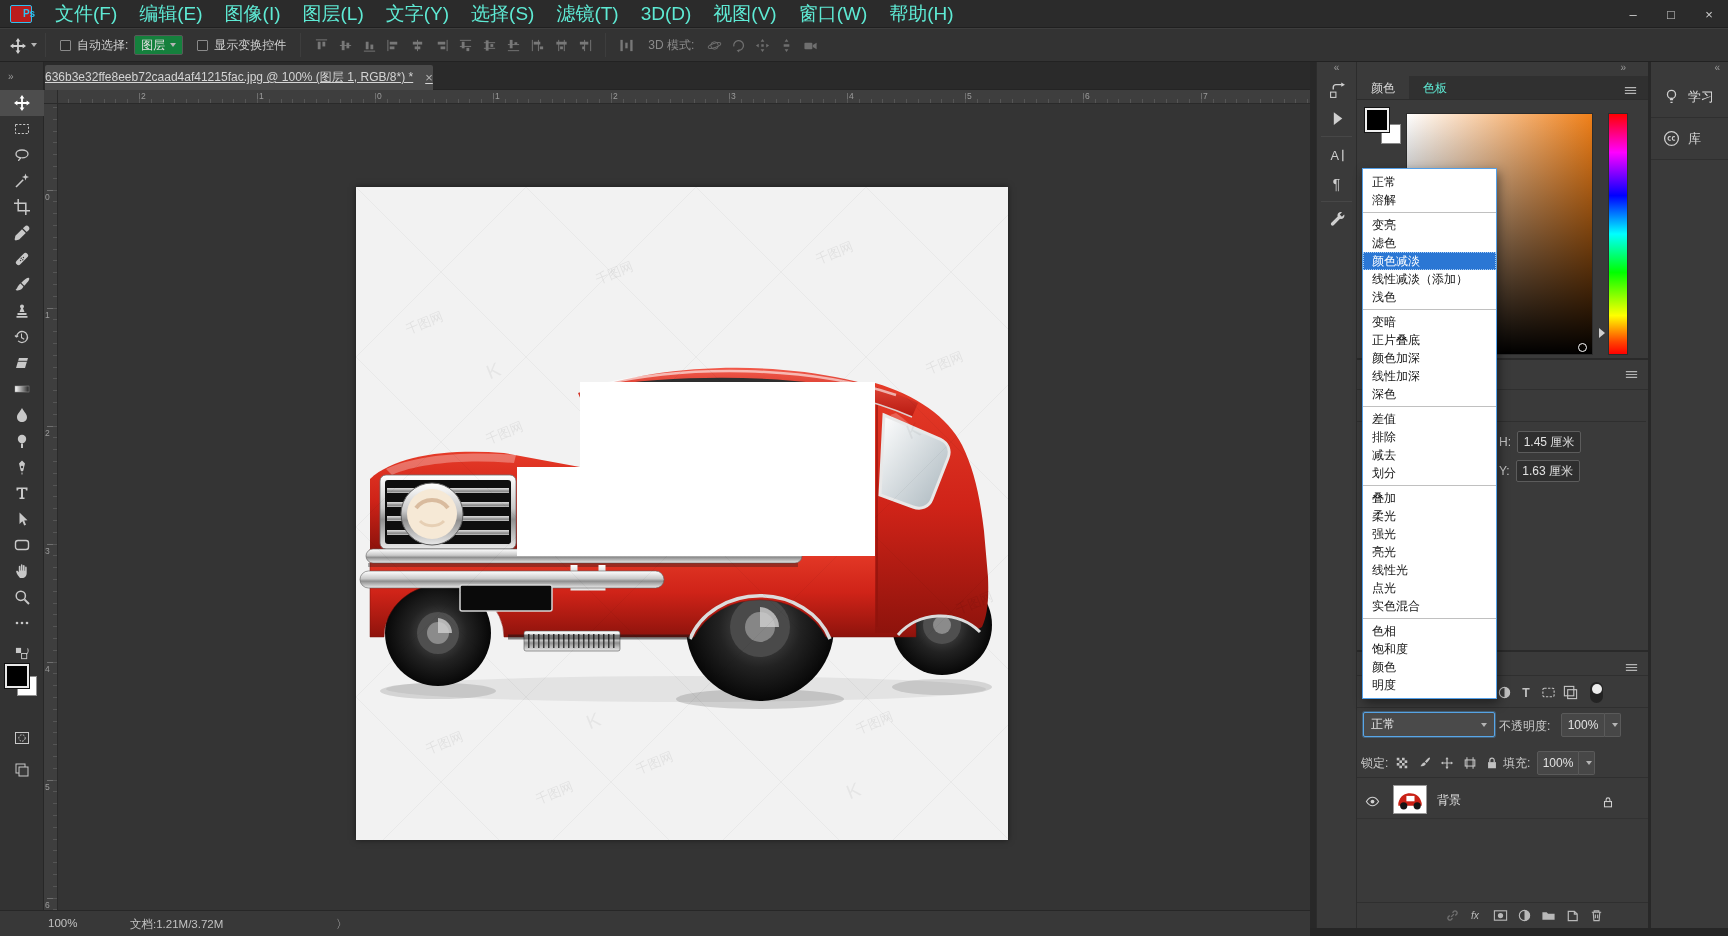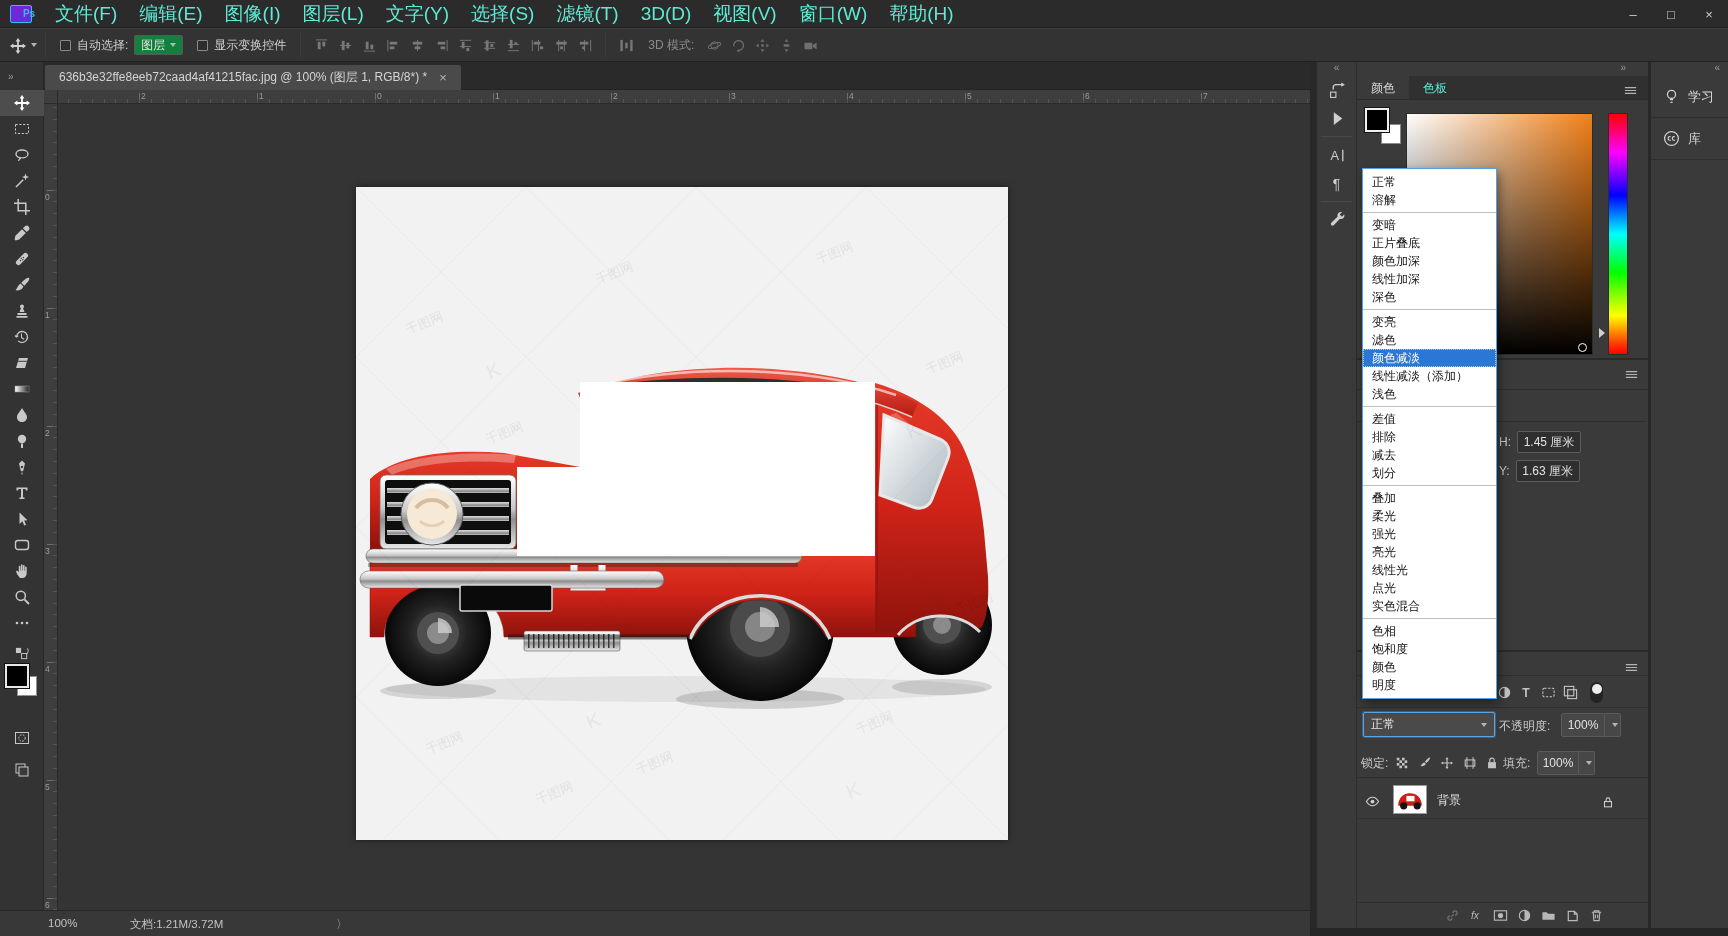--- a/index.html
+++ b/index.html
@@ -3,42 +3,42 @@
 <meta charset="utf-8">
 <style>
   html,body{margin:0;padding:0;background:#1e1e1e;}
   *{box-sizing:border-box;font-family:"Liberation Sans","DejaVu Sans",sans-serif;}
   .app{position:relative;width:1728px;height:936px;background:#323232;overflow:hidden;color:#d6d6d6;-webkit-user-select:none;user-select:none;}
   .ic{display:inline-block;vertical-align:middle;}
   svg.ic{width:16px;height:16px;}
 
   
   .menubar{position:absolute;left:0;top:0;width:1728px;height:28px;background:#2b2b2b;display:flex;align-items:center;border-bottom:1px solid #202020;}
-  .ps-logo{width:22px;height:18px;margin-left:10px;background:#6d28d9;border:1px solid #2ec0f0;border-radius:2px;color:#2ec0f0;font-size:10px;font-weight:bold;display:flex;align-items:center;justify-content:center;padding-left:16px;}
+  .ps-logo{width:22px;height:18px;margin-left:10px;background:#b91c1c;border:1px solid #2ec0f0;border-radius:2px;color:#2ec0f0;font-size:10px;font-weight:bold;display:flex;align-items:center;justify-content:center;padding-left:16px;}
   .menus{display:flex;margin-left:12px;}
   .menu-item{padding:0 11px;font-size:19px;line-height:28px;color:#5eead4;cursor:default;}
   .win-controls{position:absolute;right:0;top:0;height:28px;display:flex;}
   .winbtn{width:38px;height:28px;display:flex;align-items:center;justify-content:center;color:#cfcfcf;font-size:13px;}
 
   
   .optionsbar{position:absolute;left:0;top:28px;width:1728px;height:34px;background:#333333;border-top:1px solid #3e3e3e;border-bottom:1px solid #222222;display:flex;align-items:center;}
   .opt-sep{width:1px;height:24px;background:#262626;border-right:1px solid #3d3d3d;margin:0 8px;}
   .opt-tool{display:flex;align-items:center;margin-left:10px;color:#d0d0d0;}
   .caret{display:inline-block;width:0;height:0;border-left:3.5px solid transparent;border-right:3.5px solid transparent;border-top:4px solid #b5b5b5;margin-left:5px;}
   .opt-check{display:flex;align-items:center;font-size:12px;color:#cfcfcf;margin:0 6px;}
   .cb{width:11px;height:11px;border:1px solid #8a8a8a;background:#2d2d2d;border-radius:1px;margin-right:6px;}
   .opt-select{display:flex;align-items:center;height:20px;background:#15803d;border:1px solid #585858;border-radius:2px;padding:0 6px;font-size:12px;color:#e0e0e0;margin-right:8px;}
   .icon-row{display:flex;align-items:center;}
   .icon-row .ic,.opt-ic{width:15px;height:15px;color:#787878;margin:0 4.5px;}
   .opt-label{font-size:12px;color:#8a8a8a;margin:0 8px 0 10px;}
   .g3d .ic{color:#6f6f6f;}
 
   
   .tabbar{position:absolute;left:44px;top:62px;width:1266px;height:28px;background:#2a2a2a;border-bottom:1px solid #242424;}
-  .doctab{position:absolute;left:1px;top:3px;height:25px;background:#4a4a4a;display:flex;align-items:center;padding:0 14px;border-radius:2px 2px 0 0;}
+  .doctab{position:absolute;left:1px;top:3px;height:25px;background:#4a4a4a;display:flex;align-items:center;padding:0 0;border-radius:2px 2px 0 0;text-decoration:underline;}
   .doctab-title{font-size:12px;color:#d4d4d4;white-space:nowrap;}
   .doctab-close{margin-left:12px;color:#b5b5b5;font-size:13px;}
 
   
   .toolbar{position:absolute;left:0;top:62px;width:44px;height:848px;background:#333333;border-right:1px solid #272727;}
   .tb-top{height:28px;color:#9a9a9a;font-size:10px;display:flex;align-items:center;padding-left:8px;letter-spacing:1px;}
   .tool{width:44px;height:26px;display:flex;align-items:center;justify-content:center;color:#c8c8c8;}
   .tool svg{width:16px;height:16px;}
   .tool.active{background:#4d4d4d;color:#ffffff;}
   .tb-misc{position:absolute;left:0;width:44px;display:flex;justify-content:center;color:#c8c8c8;}
@@ -784,32 +784,32 @@
         </div>
       </div>
   </aside>
 
   <div id="blend-menu">
       <div class="bm-group">
         <div class="bm-item">正常</div>
         <div class="bm-item">溶解</div>
       </div>
       <div class="bm-group">
+        <div class="bm-item">变亮</div>
+        <div class="bm-item">滤色</div>
+        <div class="bm-item selected">颜色减淡</div>
+        <div class="bm-item">线性减淡（添加）</div>
+        <div class="bm-item">浅色</div>
+      </div>
+      <div class="bm-group">
         <div class="bm-item">变暗</div>
         <div class="bm-item">正片叠底</div>
         <div class="bm-item">颜色加深</div>
         <div class="bm-item">线性加深</div>
         <div class="bm-item">深色</div>
-      </div>
-      <div class="bm-group">
-        <div class="bm-item">变亮</div>
-        <div class="bm-item">滤色</div>
-        <div class="bm-item selected">颜色减淡</div>
-        <div class="bm-item">线性减淡（添加）</div>
-        <div class="bm-item">浅色</div>
       </div>
       <div class="bm-group">
         <div class="bm-item">差值</div>
         <div class="bm-item">排除</div>
         <div class="bm-item">减去</div>
         <div class="bm-item">划分</div>
       </div>
       <div class="bm-group">
         <div class="bm-item">叠加</div>
         <div class="bm-item">柔光</div>

